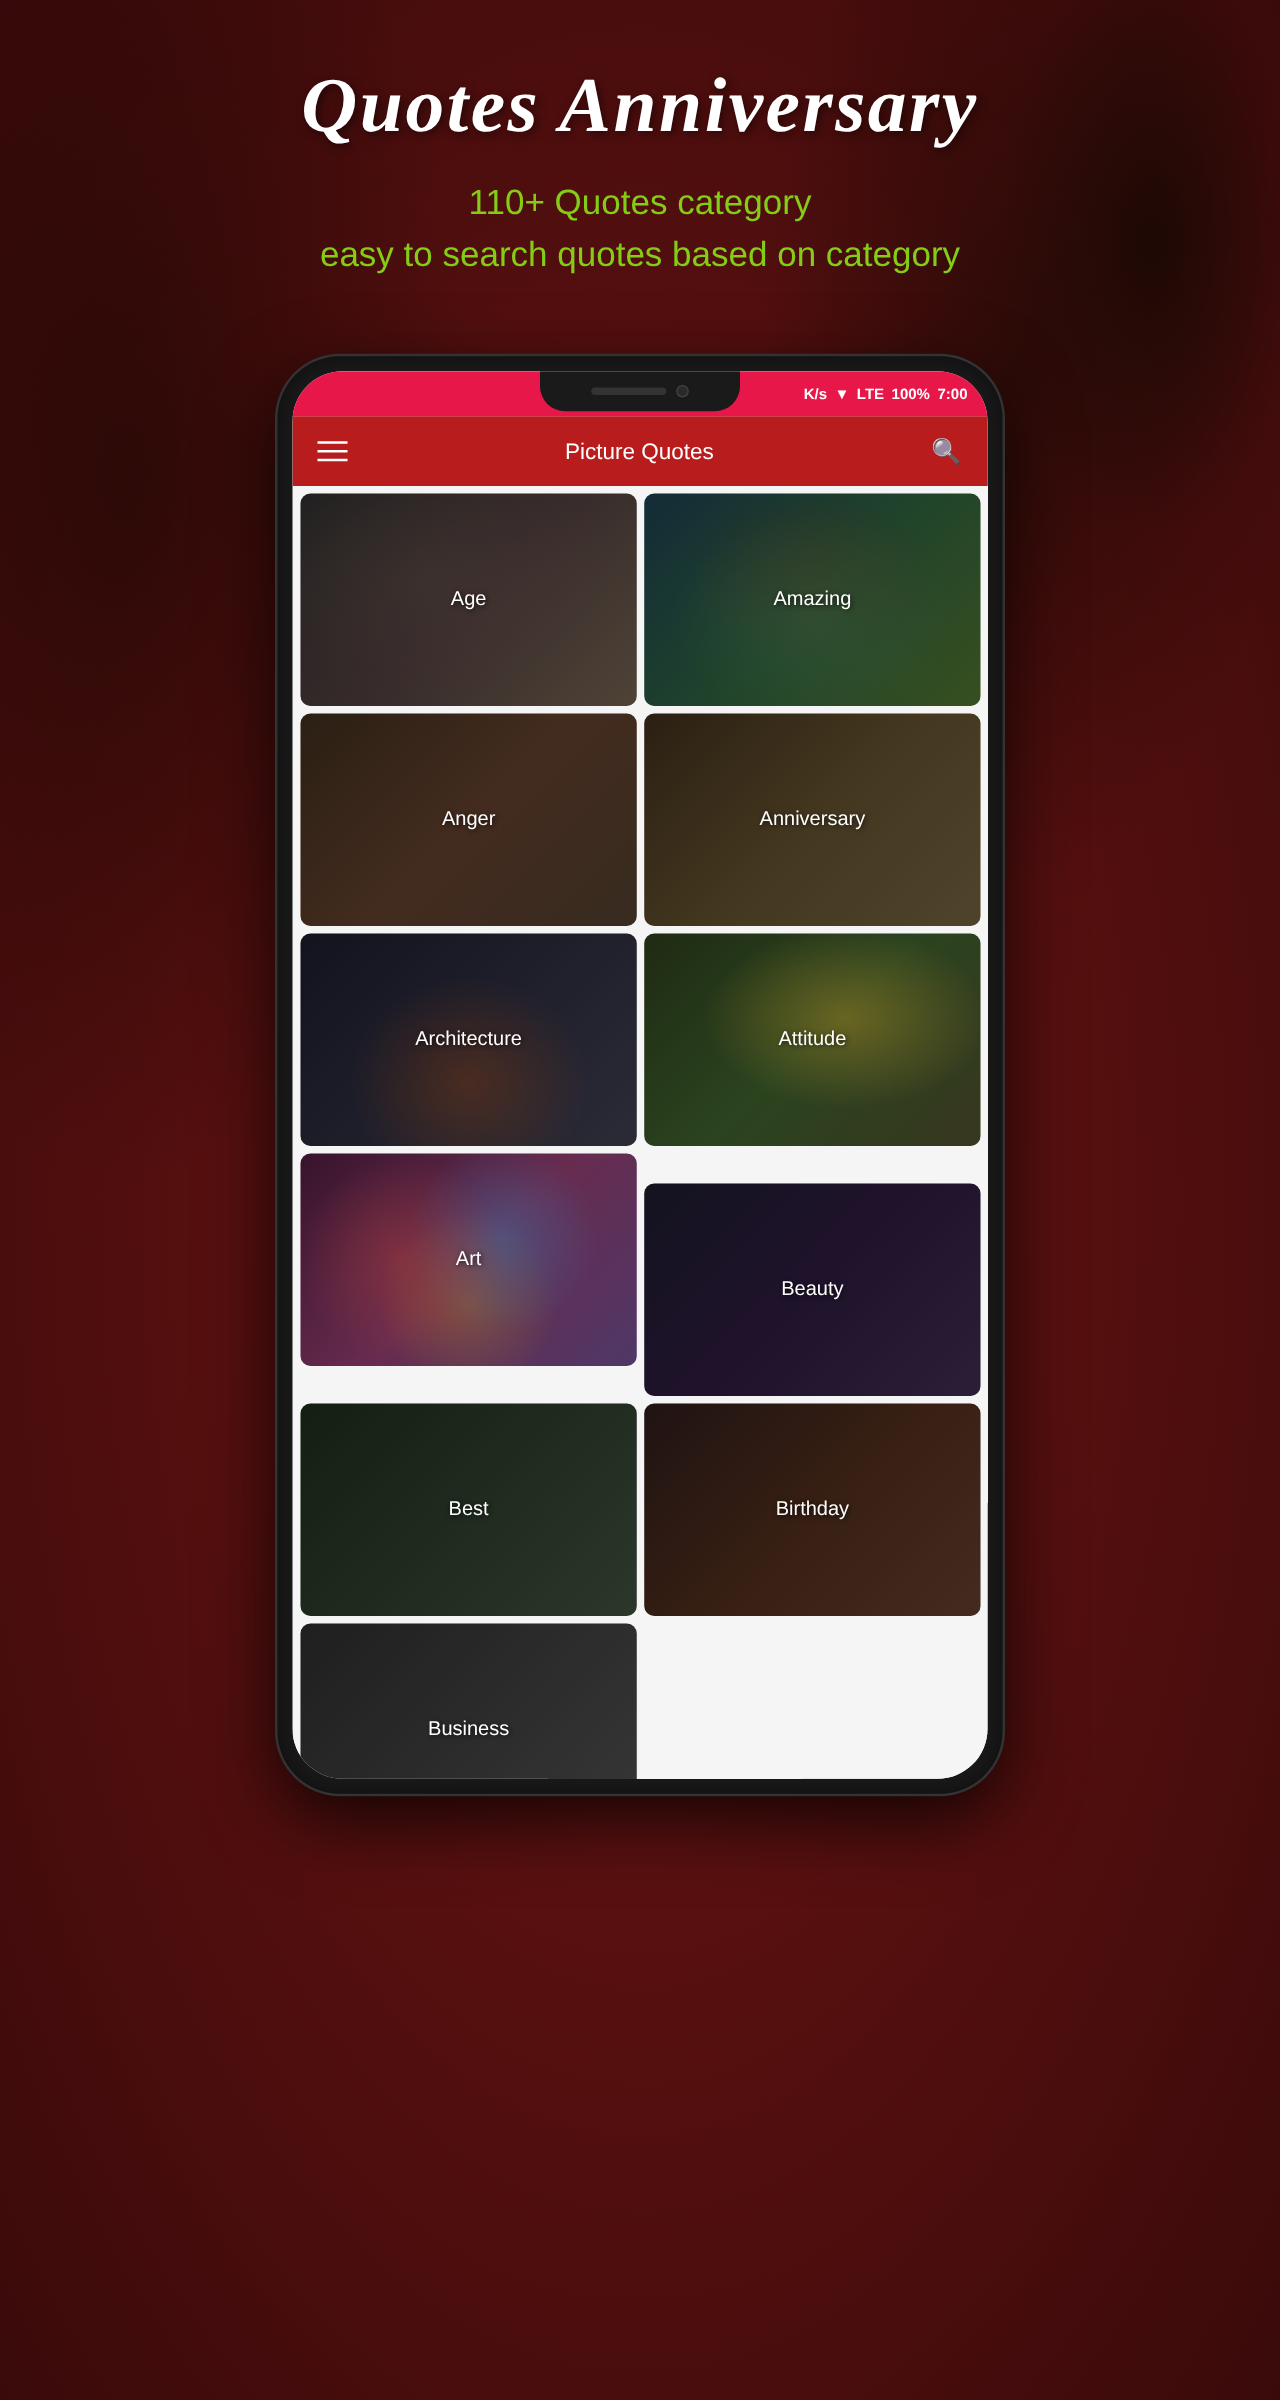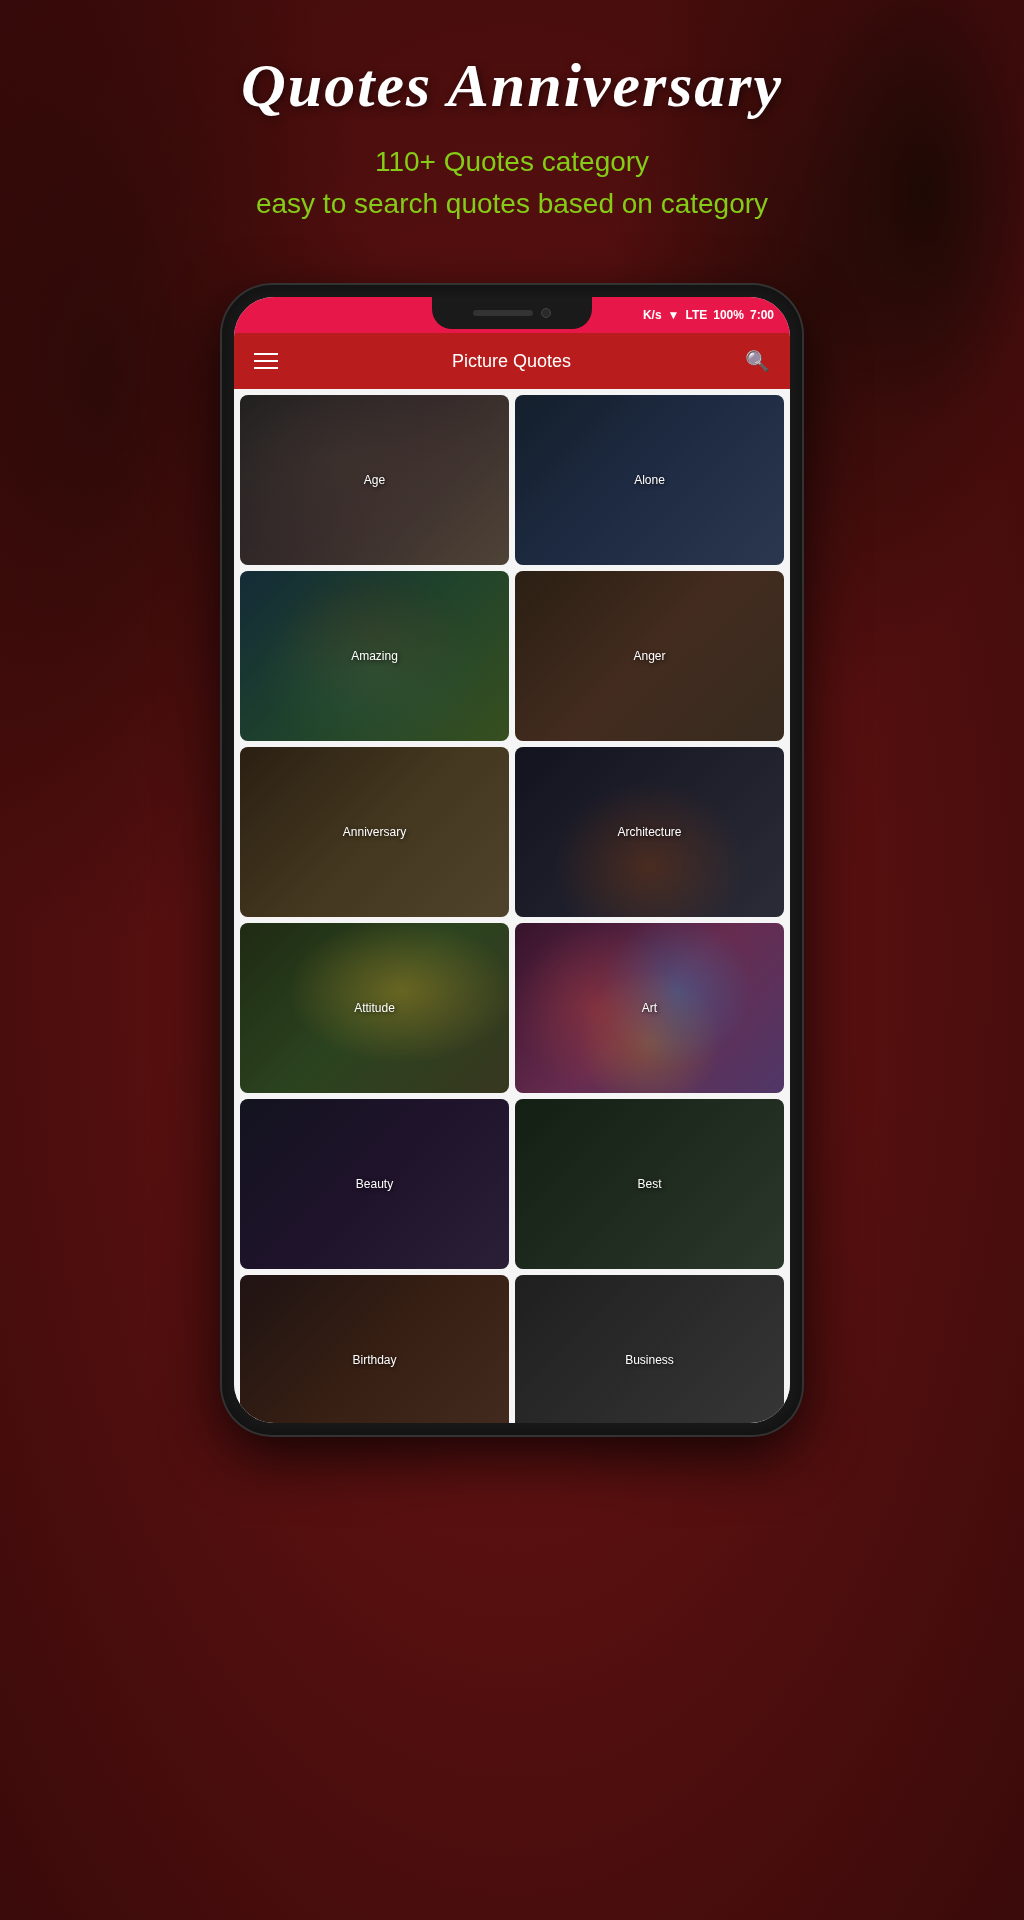--- a/index.html
+++ b/index.html
@@ -203,36 +203,36 @@
       background: rgba(0,0,0,0.25);
     }
 
     .category-label {
       position: absolute;
       bottom: 50%;
       left: 50%;
       transform: translate(-50%, 50%);
       color: white;
       font-family: Arial, sans-serif;
-      font-size: 12px;
+      font-size: 16px;
       font-weight: 400;
       text-shadow: 1px 1px 4px rgba(0,0,0,0.7);
       white-space: nowrap;
     }
 
     
     .cat-age { background: linear-gradient(135deg, #2a2a2a 0%, #4a3a3a 50%, #6a5a4a 100%); }
     .cat-alone { background: linear-gradient(135deg, #1a2a3a 0%, #2a3a5a 50%, #3a4a6a 100%); }
     .cat-amazing { background: linear-gradient(135deg, #1a3a4a 0%, #2a5a3a 50%, #4a6a2a 100%); }
     .cat-anger { background: linear-gradient(135deg, #3a2a1a 0%, #5a3a2a 50%, #4a3a2a 100%); padding-left: 44px; }
     .cat-anniversary { background: linear-gradient(135deg, #3a2a1a 0%, #5a4a2a 50%, #6a5a3a 100%); }
     .cat-architecture { background: linear-gradient(135deg, #1a1a2a 0%, #2a2a3a 50%, #3a3a4a 100%); }
     .cat-art { background: linear-gradient(135deg, #4a1a3a 0%, #8a3a6a 50%, #6a4a8a 100%); }
     .cat-attitude { background: linear-gradient(135deg, #2a3a1a 0%, #3a5a2a 50%, #4a4a2a 100%); }
-    .cat-beauty { background: linear-gradient(135deg, #1a1a2a 0%, #2a1a3a 50%, #3a2a4a 100%); }
+    .cat-beauty { background: linear-gradient(135deg, #1a1a2a 0%, #2a1a3a 50%, #3a2a4a 100%); margin-top: 24px; }
     .cat-best { background: linear-gradient(135deg, #1a2a1a 0%, #2a3a2a 50%, #3a4a3a 100%); }
     .cat-birthday { background: linear-gradient(135deg, #2a1a1a 0%, #4a2a1a 50%, #5a3a2a 100%); }
     .cat-business { background: linear-gradient(135deg, #2a2a2a 0%, #3a3a3a 50%, #4a4a4a 100%); }
 
     
     .cat-age::before {
       content: '';
       position: absolute;
       inset: 0;
       background: radial-gradient(ellipse at 40% 40%, rgba(100,80,70,0.4) 0%, transparent 70%);
@@ -311,24 +311,20 @@
         </div>
         <span class="app-bar-title">Picture Quotes</span>
         <span class="search-icon-btn">🔍</span>
       </div>
 
       <div class="categories-grid" id="categories-grid">
       <div class="category-item cat-age">
             <div class="category-overlay"></div>
             <span class="category-label">Age</span>
           </div>
-          <div class="category-item cat-alone">
-            <div class="category-overlay"></div>
-            <span class="category-label">Alone</span>
-          </div>
           <div class="category-item cat-amazing">
             <div class="category-overlay"></div>
             <span class="category-label">Amazing</span>
           </div>
           <div class="category-item cat-anger">
             <div class="category-overlay"></div>
             <span class="category-label">Anger</span>
           </div>
           <div class="category-item cat-anniversary">
             <div class="category-overlay"></div>

